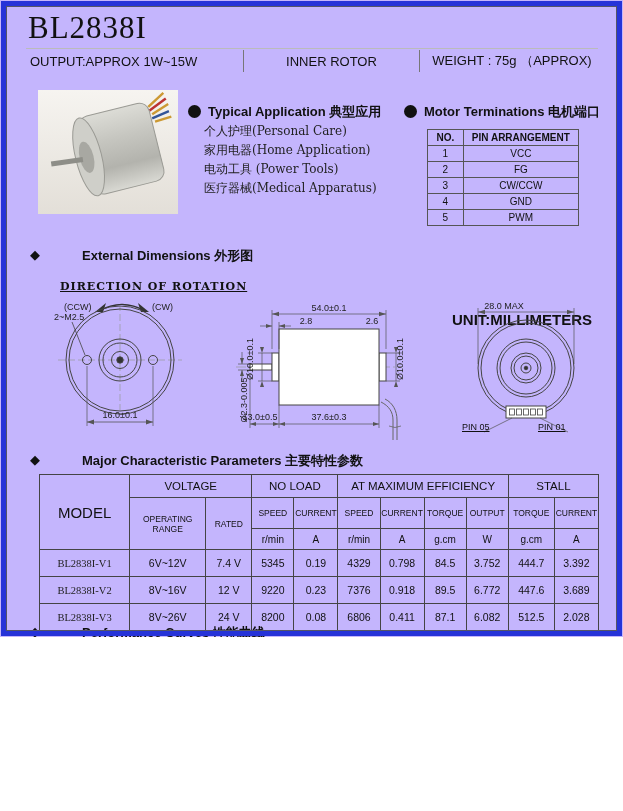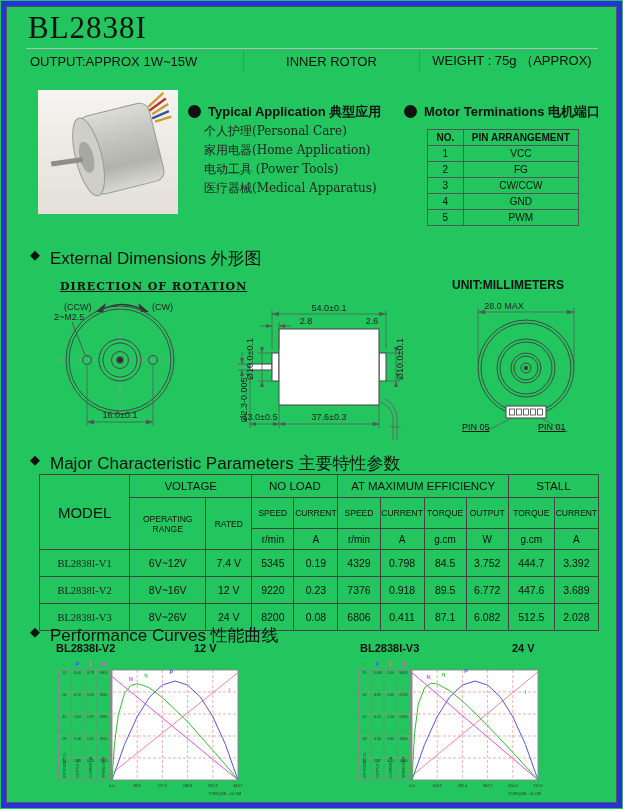--- a/index.html
+++ b/index.html
@@ -1,41 +1,41 @@
 <!DOCTYPE html>
 <html><head>
 <meta charset="utf-8">
 <style>
   html,body{margin:0;padding:0;background:#fff;}
-  .page{position:relative;width:623px;height:809px;background:#22c55e;overflow:hidden;
+  .page{position:relative;width:623px;height:637px;background:#c4b5fd;overflow:hidden;
         font-family:"Liberation Sans",sans-serif;color:#111;}
   .frame{position:absolute;inset:1px;border:5px solid #2633d8;pointer-events:none;z-index:50;}
   .frame::after{content:"";position:absolute;inset:0;border:1px solid #556;}
   .content{position:absolute;inset:6px;}
   .abs{position:absolute;}
   .title{left:22px;top:4px;font-family:"Liberation Serif",serif;font-size:31px;font-weight:500;letter-spacing:1px;}
   .title-rule{left:20px;top:42px;width:572px;height:1px;background:#bbb;}
   .spec-row{left:20px;top:43px;width:576px;height:24px;display:flex;align-items:center;font-size:13px;}
   .spec-cell{height:22px;display:flex;align-items:center;}
   .spec-1{width:218px;padding-left:4px;}
   .spec-2{width:180px;justify-content:center;border-left:1px solid #777;}
   .spec-3{width:174px;justify-content:flex-start;padding-left:12px;border-left:1px solid #777;}
   .photo{left:32px;top:84px;width:140px;height:124px;background:linear-gradient(180deg,#f6f4f0,#e3dfd8);}
   .dot{width:13px;height:13px;border-radius:50%;background:#111;display:inline-block;}
   .topic-title{font-size:13px;font-weight:bold;}
   .app-list{left:198px;top:116px;width:210px;margin:0;padding:0;list-style:none;
             font-family:"DejaVu Serif",serif;font-size:12px;line-height:19px;color:#222;}
   .term-table{left:421px;top:123px;width:152px;border-collapse:collapse;font-size:10px;text-align:center;padding-left:44px;}
   .term-table th,.term-table td{border:1px solid #555;height:15px;padding:0;}
-  .sec-head{font-size:17px;font-weight:normal;}
+  .sec-head{font-size:13px;font-weight:bold;margin-left:32px;}
   .diamond{font-size:13px;color:#111;}
   .dir-rot{font-family:"DejaVu Serif",serif;font-size:11px;font-weight:bold;text-decoration:underline;letter-spacing:1px;text-align:right;}
   .dim-label{font-size:9px;color:#222;text-align:center;}
   .rot{transform:rotate(-90deg);transform-origin:center;width:60px;}
-  .unit-label{font-size:12px;font-weight:bold;}
+  .unit-label{font-size:15px;font-weight:bold;margin-top:33px;}
   .pin-label{font-size:9px;text-decoration:underline;}
   .params-table{left:33px;top:468px;width:560px;border-collapse:collapse;text-align:center;table-layout:fixed;}
   .params-table th,.params-table td{border:1px solid #444;padding:0;}
   .pt-group{font-size:11.5px;font-weight:normal;height:22px;}
   .pt-model{font-size:15px;font-weight:normal;}
   .pt-sub{font-size:8.5px;font-weight:normal;height:30px;line-height:10px;}
   .pt-unit{font-size:10px;font-weight:normal;height:20px;}
   .params-table td{font-size:10.5px;height:26px;}
   .model-cell{font-family:"Liberation Serif",serif;font-size:11.5px;color:#222;text-align:center;}
   .curve-label{font-size:11px;font-weight:bold;}

